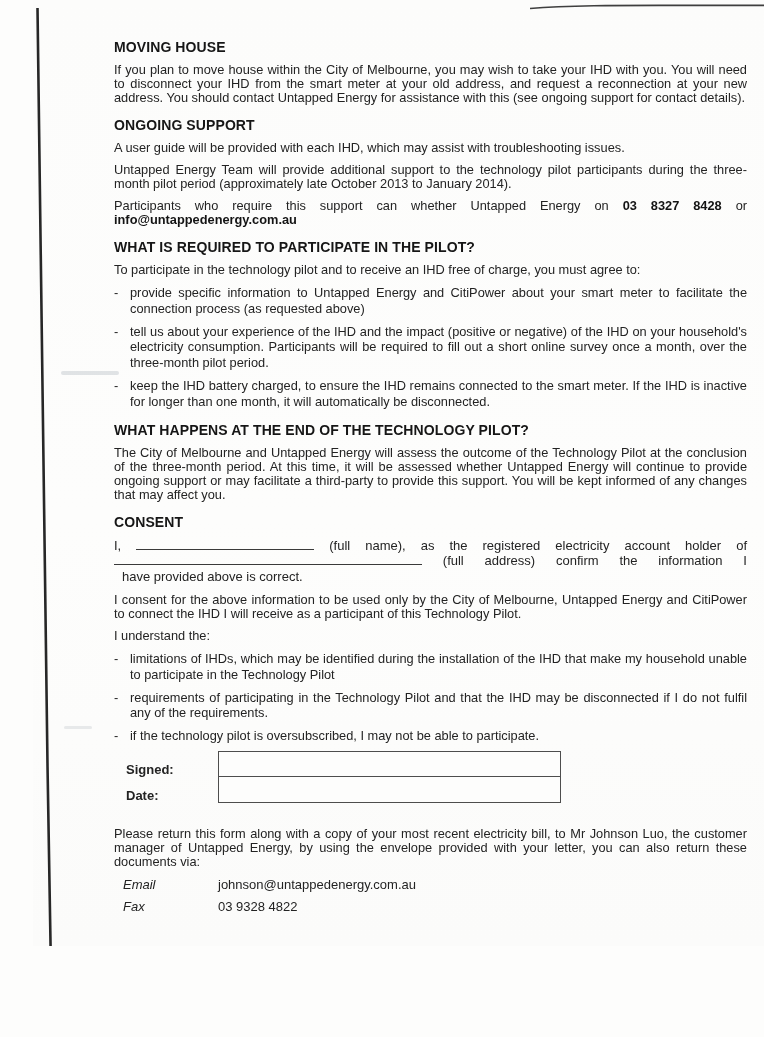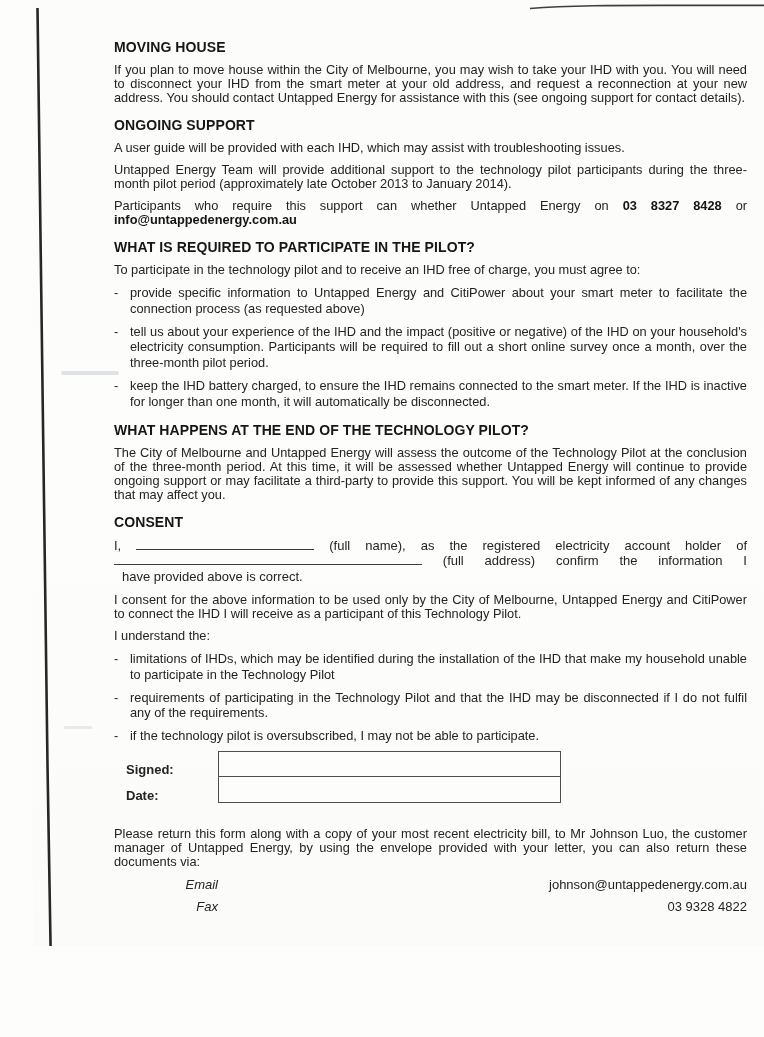--- a/index.html
+++ b/index.html
@@ -73,21 +73,21 @@
     width: 343px; height: 26px;
     border: 1.4px solid #4d4d4d;
     background: #fdfdfc;
   }
   .sig-box.bottom { border-top: none; }
   .return-para { margin-top: 0; }
   .contact-row {
     display: flex;
     padding-left: 9px;
     margin-bottom: 6px;
-    font-size: 13px; line-height: 16px; text-align: right;
+    font-size: 13px; line-height: 16px;
   }
   .contact-label { flex: none; width: 95px; font-style: italic; }
   .contact-value { flex: 1; }
   b.inline-bold { font-weight: bold; color: #141414; }
 </style>
 </head>
 <body>
 
 <div class="page">
 

